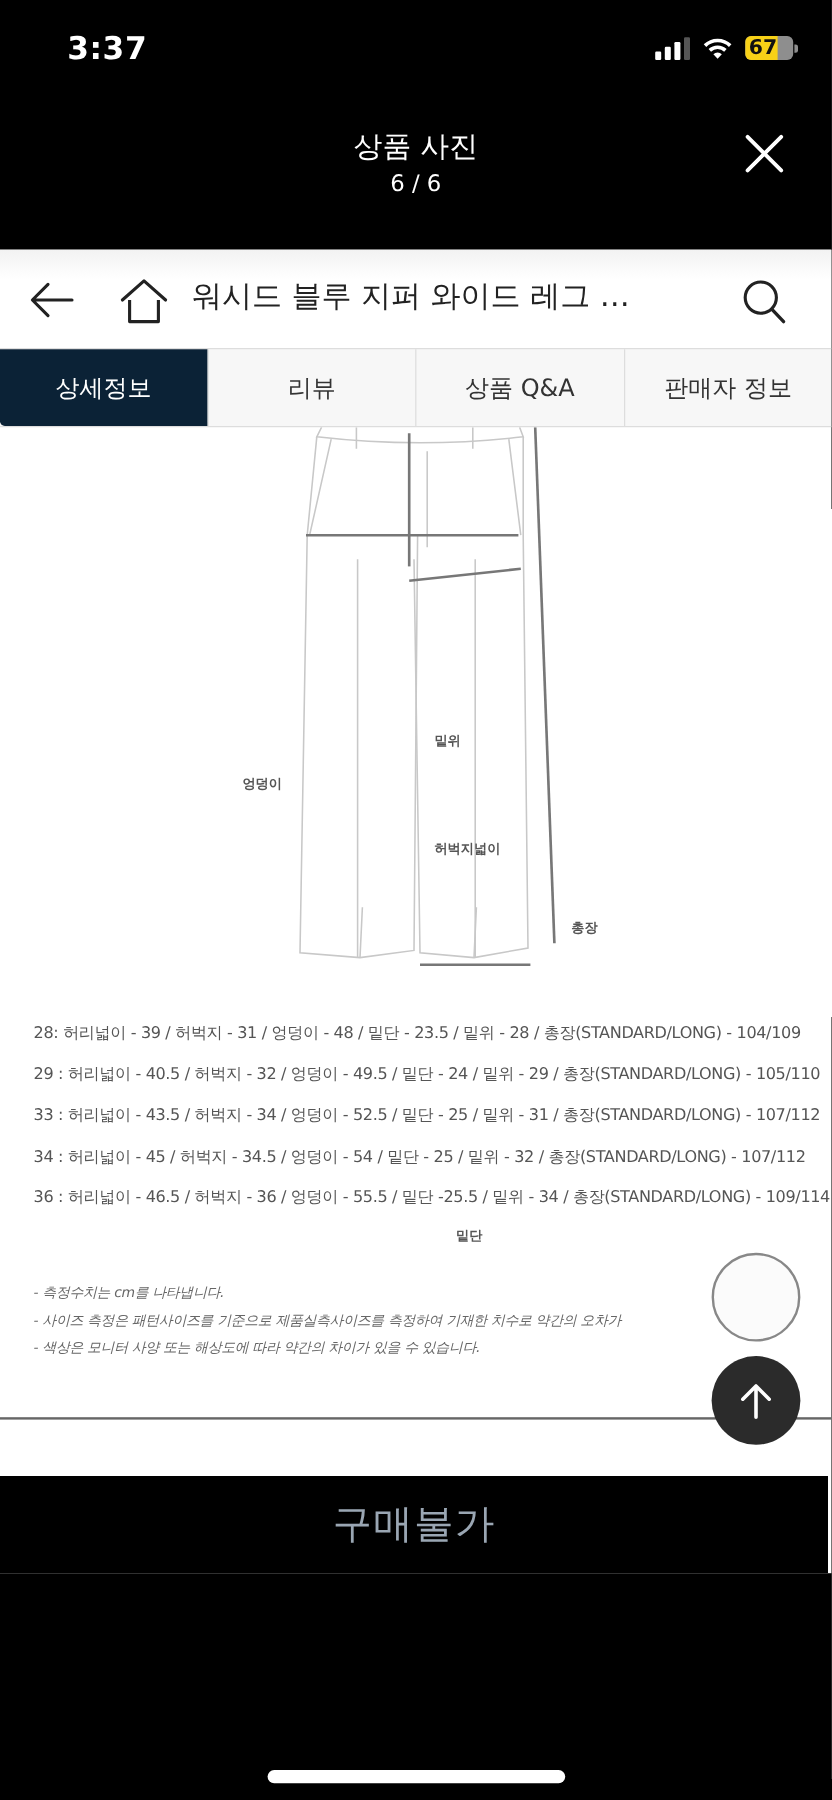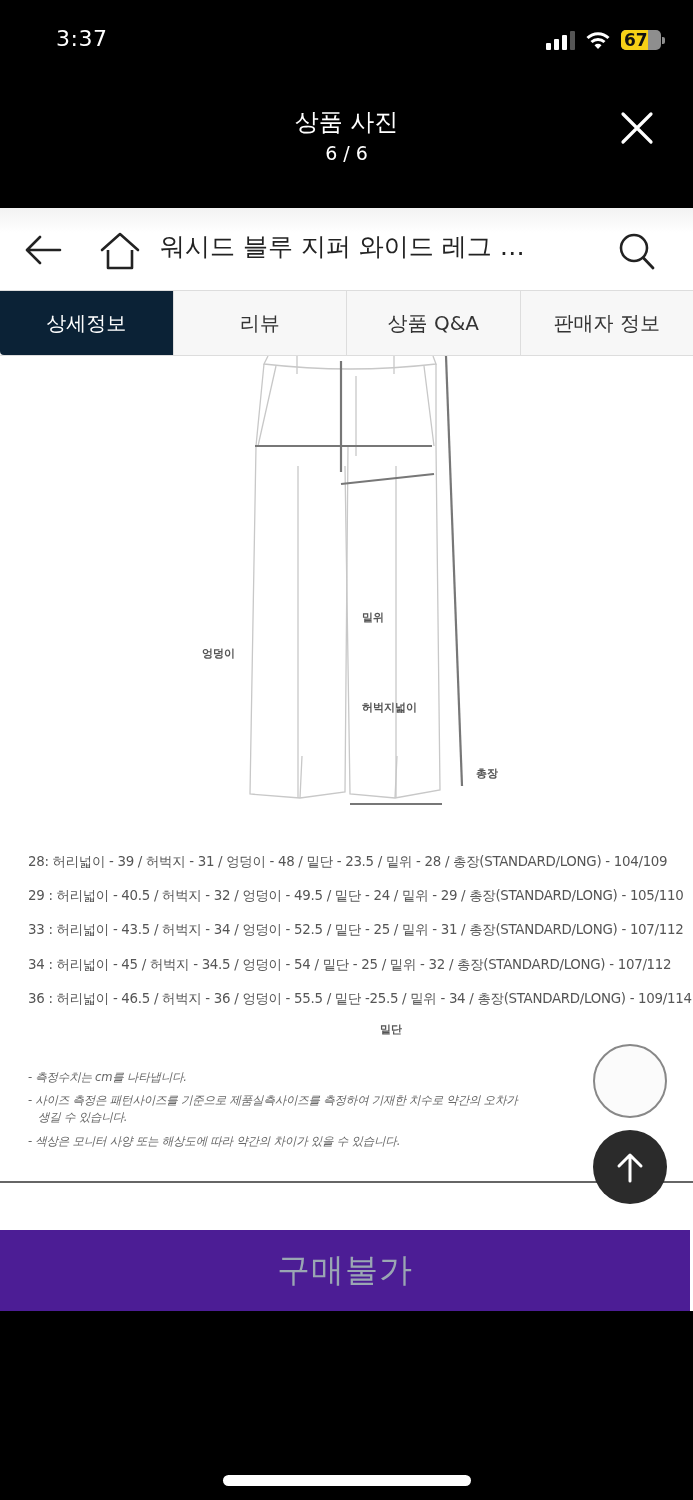--- a/index.html
+++ b/index.html
@@ -1,21 +1,21 @@
 <!DOCTYPE html>
 <html><head>
 <meta charset="utf-8">
 <style>
   * { box-sizing: border-box; margin: 0; padding: 0; }
   html, body { width: 693px; height: 1500px; background: #000; overflow: hidden; }
   body { font-family: "DejaVu Sans", "Liberation Sans", sans-serif; position: relative; }
 
   
   .status-bar { position: absolute; top: 0; left: 0; width: 693px; height: 90px; background: #000; color: #fff; }
-  .status-time { position: absolute; left: 56px; top: 26px; font-size: 22px; font-weight: normal; letter-spacing: 0.5px; }
+  .status-time { position: absolute; left: 56px; top: 26px; font-size: 26px; font-weight: bold; letter-spacing: 0.5px; }
   .status-icons { position: absolute; right: 28px; top: 30px; display: flex; align-items: flex-end; gap: 10px; }
   .signal { display: flex; align-items: flex-end; gap: 3px; height: 20px; }
   .signal span { width: 5px; background: #fff; border-radius: 1px; }
   .signal span.dim { background: #555; }
   .battery { position: relative; width: 40px; height: 20px; border-radius: 5px; background: #8e8e8e; overflow: hidden; display: flex; align-items: center; }
   .battery-fill { position: absolute; left: 0; top: 0; bottom: 0; width: 67%; background: #f7d117; }
   .battery-text { position: relative; z-index: 1; font-size: 17px; font-weight: bold; color: #111; padding-left: 3px; }
   .battery-nub { width: 3px; height: 7px; background: #8e8e8e; border-radius: 0 2px 2px 0; margin-left: 1px; }
 
   
@@ -50,21 +50,21 @@
 
   .notes { position: absolute; top: 858px; left: 28px; width: 520px; font-style: italic; }
   .note { font-size: 11.6px; color: #666; line-height: 23px; white-space: nowrap; letter-spacing: -0.3px; }
   .note.indent { padding-left: 10px; line-height: 18px; margin-top: -4px; margin-bottom: 4px; }
 
   .divider { position: absolute; top: 973px; left: 0; width: 693px; height: 2px; background: #666; }
 
   .fab-empty { position: absolute; left: 593px; top: 836px; width: 74px; height: 74px; border-radius: 50%; border: 2px solid #888; background: #fbfbfb; cursor: pointer; }
   .fab-top { position: absolute; left: 593px; top: 922px; width: 74px; height: 74px; border-radius: 50%; background: #2b2b2b; cursor: pointer; display: flex; align-items: center; justify-content: center; }
 
-  .buy-bar { position: absolute; top: 1022px; left: 0; width: 690px; height: 81px; background: #4c1d95; display: flex; align-items: center; justify-content: center; cursor: pointer; }
+  .buy-bar { position: absolute; top: 1022px; left: 0; width: 690px; height: 81px; background: #000000; display: flex; align-items: center; justify-content: center; cursor: pointer; }
   .buy-label { color: #9aa6b3; font-size: 33px; letter-spacing: 1px; }
 
   .home-indicator { position: absolute; left: 223px; top: 1475px; width: 248px; height: 11px; border-radius: 6px; background: #fff; }
 </style>
 </head>
 <body>
 
 <div class="status-bar">
   <div class="status-time">3:37</div>
   <div class="status-icons">
@@ -163,21 +163,20 @@
     <div class="size-row">28: 허리넓이 - 39 / 허벅지 - 31 / 엉덩이 - 48 / 밑단 - 23.5 / 밑위 - 28 / 총장(STANDARD/LONG)  - 104/109</div>
     <div class="size-row">29 : 허리넓이 - 40.5 / 허벅지 - 32 / 엉덩이 - 49.5 / 밑단 - 24 / 밑위 - 29 / 총장(STANDARD/LONG)  - 105/110</div>
     <div class="size-row">33 : 허리넓이 - 43.5 / 허벅지 - 34 / 엉덩이 - 52.5 / 밑단 - 25 / 밑위 - 31 / 총장(STANDARD/LONG)  - 107/112</div>
     <div class="size-row">34 : 허리넓이 - 45 / 허벅지 - 34.5 / 엉덩이 - 54 / 밑단 - 25 / 밑위 - 32 / 총장(STANDARD/LONG)  - 107/112</div>
     <div class="size-row">36 : 허리넓이 - 46.5 / 허벅지 - 36 / 엉덩이 - 55.5 / 밑단 -25.5  / 밑위 - 34 / 총장(STANDARD/LONG)  - 109/114</div>
   </div>
 
   <div class="notes">
     <div class="note">- 측정수치는 cm를 나타냅니다.</div>
     <div class="note">- 사이즈 측정은 패턴사이즈를 기준으로 제품실측사이즈를 측정하여 기재한  치수로 약간의 오차가</div>
-    <div class="note indent">생길 수 있습니다.</div>
     <div class="note">- 색상은 모니터 사양 또는 해상도에 따라 약간의 차이가 있을 수 있습니다.</div>
   </div>
 
   <div class="divider"></div>
 
   <div class="fab-empty"></div>
   <div class="fab-top">
     <svg width="30" height="32" viewBox="0 0 30 32">
       <path d="M15 30 V4 M4 15 L15 4 L26 15" stroke="#fff" stroke-width="3" fill="none" stroke-linecap="round" stroke-linejoin="round"></path>
     </svg>

